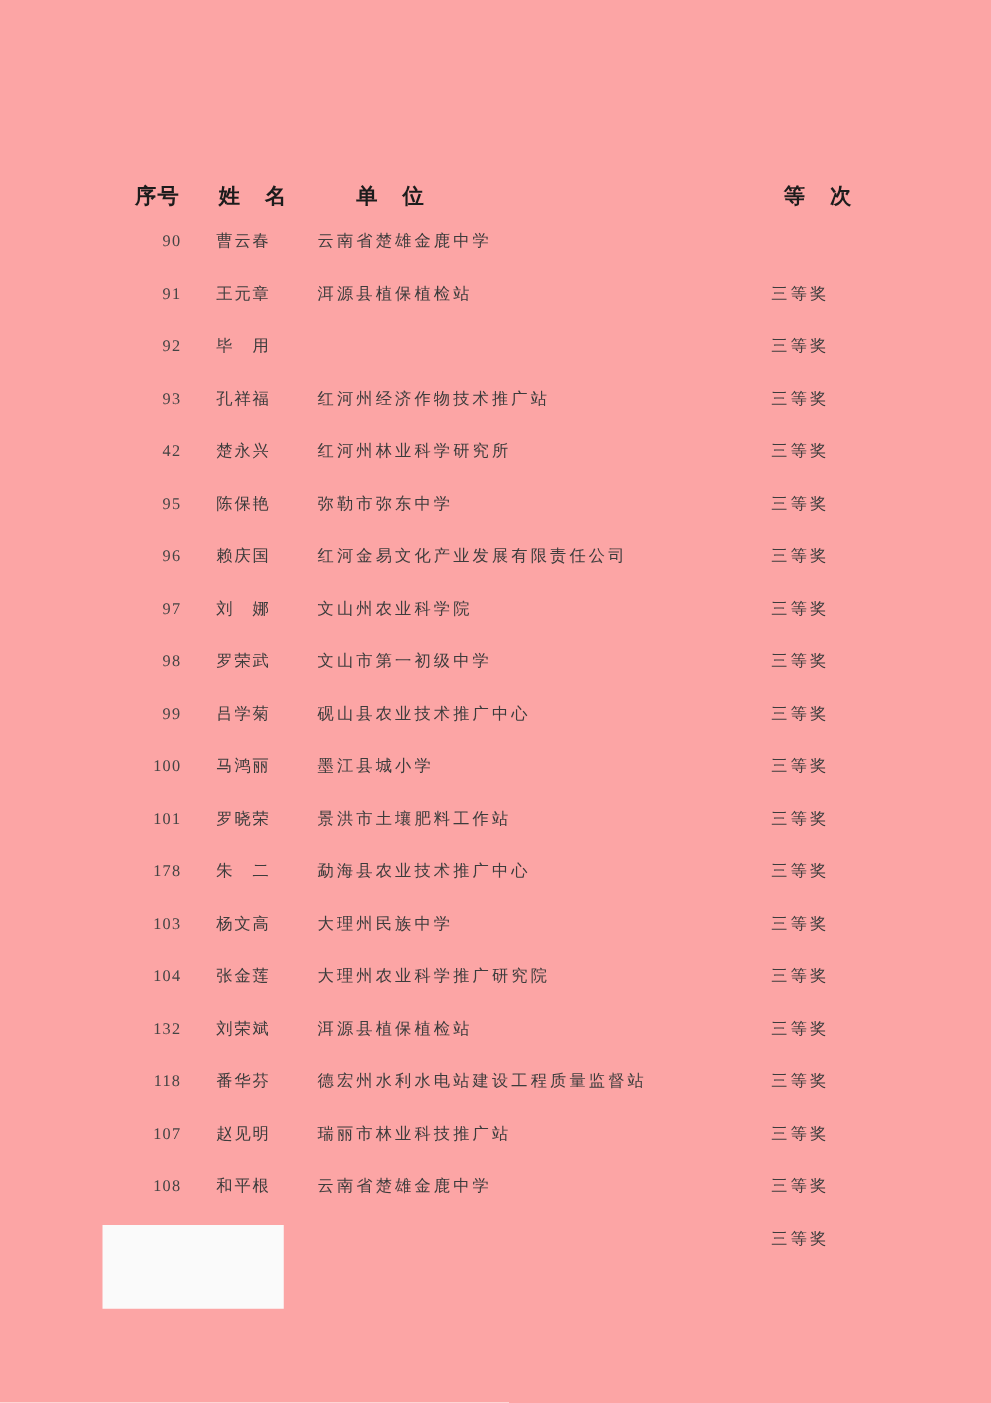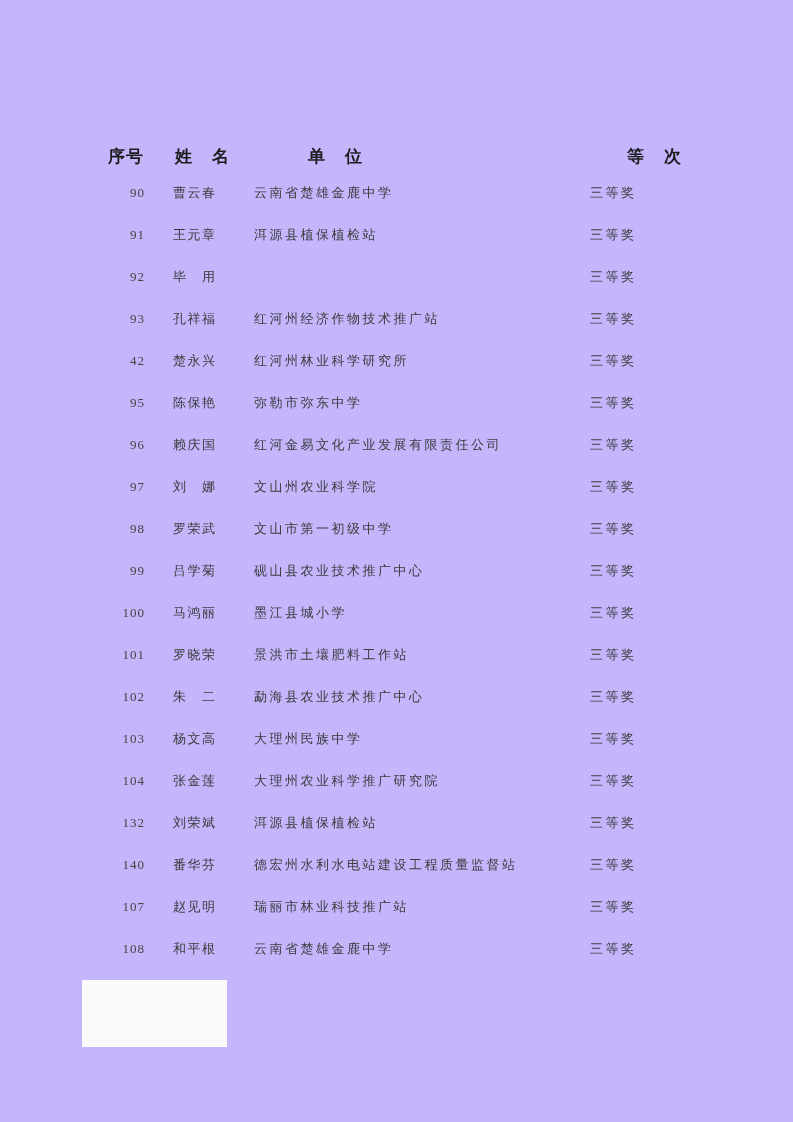--- a/index.html
+++ b/index.html
@@ -1,38 +1,38 @@
 <!DOCTYPE html>
 <html><head>
 <meta charset="utf-8">
 <style>
   html,body { margin:0; padding:0; background:#ffffff; }
   .sheet {
     position:relative;
     width:793px;
     height:1122px;
-    background:#c4b5fd;
+    background:#fca5a5;
     overflow:hidden;
     font-family:"Liberation Serif", "DejaVu Serif", serif;
   }
   
   .header-row {
     position:absolute;
     top:146px;
     left:0;
     width:100%;
     height:22px;
     color:#1c1c1c;
     font-weight:bold;
     font-size:17px;
     line-height:22px;
   }
   .h-no    { position:absolute; left:108px; letter-spacing:1px; }
   .h-name  { position:absolute; left:175px; letter-spacing:1.5px; }
-  .h-unit  { position:absolute; left:285px; letter-spacing:1.5px;margin-left:23px; }
+  .h-unit  { position:absolute; left:285px; letter-spacing:1.5px; }
   .h-award { position:absolute; left:627px; letter-spacing:1.5px;text-align:right; }
   
   .rows {
     position:absolute;
     top:183px;
     left:0;
     width:100%;
   }
   .row {
     position:relative;
@@ -41,21 +41,21 @@
     color:#3c3c3c;
     font-size:13px;
     line-height:20px;
   }
   .c-no {
     position:absolute; left:90px; width:55px;
     text-align:right; letter-spacing:1px; color:#444444;
   }
   .c-name  { position:absolute; left:173px; letter-spacing:1.5px; }
   .c-unit  { position:absolute; left:254px; letter-spacing:2.5px; white-space:nowrap; }
-  .c-award { position:absolute; left:590px; letter-spacing:2.5px; }
+  .c-award { position:absolute; left:617px; letter-spacing:2.5px;margin-top:42px; }
   
   .scan-artifact {
     position:absolute;
     left:82px;
     top:980px;
     width:145px;
     height:67px;
     background:#fafafa;
   }
 </style>
@@ -149,21 +149,21 @@
     </div>
 
     <div class="row">
       <span class="c-no">101</span>
       <span class="c-name">罗晓荣</span>
       <span class="c-unit">景洪市土壤肥料工作站</span>
       <span class="c-award">三等奖</span>
     </div>
 
     <div class="row">
-      <span class="c-no">102</span>
+      <span class="c-no">178</span>
       <span class="c-name">朱　二</span>
       <span class="c-unit">勐海县农业技术推广中心</span>
       <span class="c-award">三等奖</span>
     </div>
 
     <div class="row">
       <span class="c-no">103</span>
       <span class="c-name">杨文高</span>
       <span class="c-unit">大理州民族中学</span>
       <span class="c-award">三等奖</span>
@@ -177,21 +177,21 @@
     </div>
 
     <div class="row">
       <span class="c-no">132</span>
       <span class="c-name">刘荣斌</span>
       <span class="c-unit">洱源县植保植检站</span>
       <span class="c-award">三等奖</span>
     </div>
 
     <div class="row">
-      <span class="c-no">140</span>
+      <span class="c-no">118</span>
       <span class="c-name">番华芬</span>
       <span class="c-unit">德宏州水利水电站建设工程质量监督站</span>
       <span class="c-award">三等奖</span>
     </div>
 
     <div class="row">
       <span class="c-no">107</span>
       <span class="c-name">赵见明</span>
       <span class="c-unit">瑞丽市林业科技推广站</span>
       <span class="c-award">三等奖</span>

